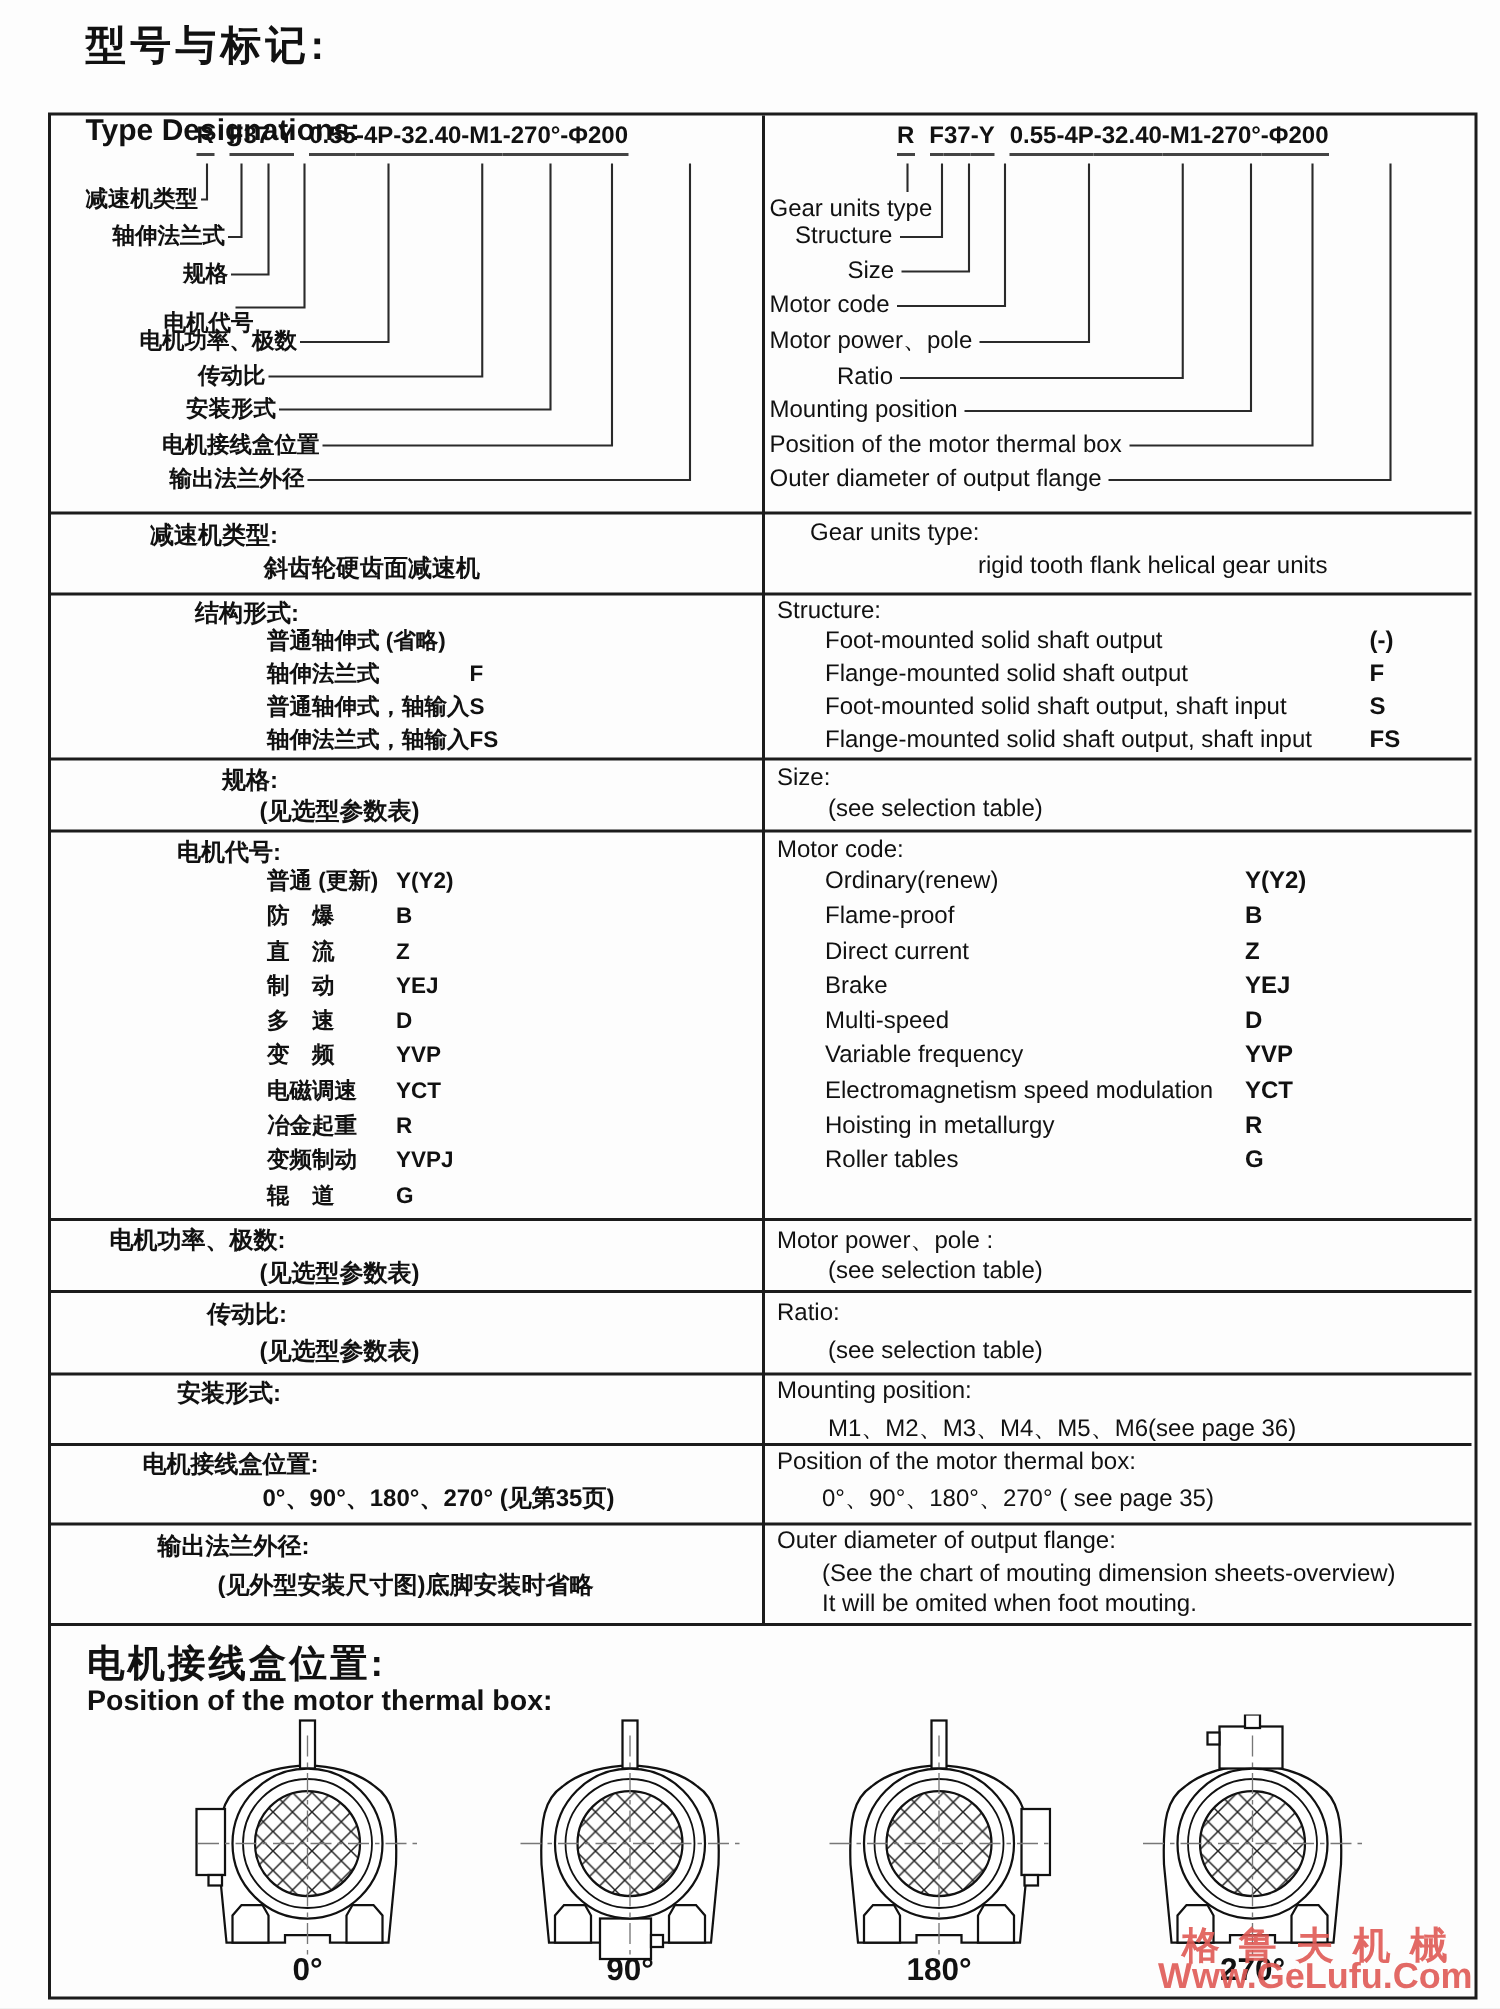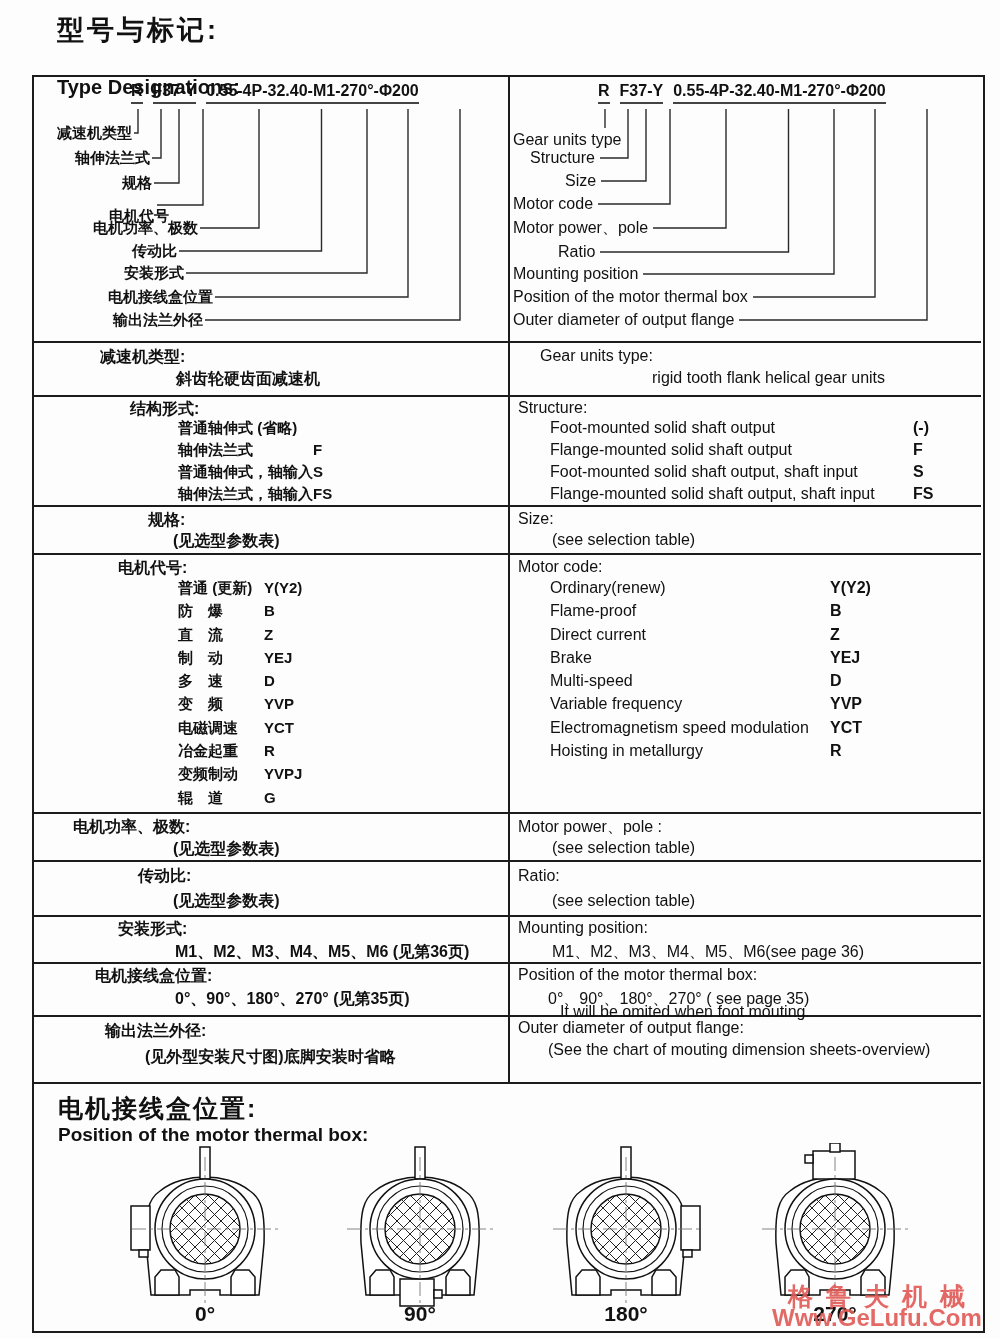--- a/index.html
+++ b/index.html
@@ -137,47 +137,47 @@
     </div>
   <div class="item-col en" id="mc-en" style="left:550px;top:576px;">
       <div class="it-row mc-row"><span class="it-name" style="width: 280px;">Ordinary(renew)</span><span class="it-code">Y(Y2)</span></div>
       <div class="it-row mc-row"><span class="it-name" style="width: 280px;">Flame-proof</span><span class="it-code">B</span></div>
       <div class="it-row mc-row"><span class="it-name" style="width: 280px;">Direct current</span><span class="it-code">Z</span></div>
       <div class="it-row mc-row"><span class="it-name" style="width: 280px;">Brake</span><span class="it-code">YEJ</span></div>
       <div class="it-row mc-row"><span class="it-name" style="width: 280px;">Multi-speed</span><span class="it-code">D</span></div>
       <div class="it-row mc-row"><span class="it-name" style="width: 280px;">Variable frequency</span><span class="it-code">YVP</span></div>
       <div class="it-row mc-row"><span class="it-name" style="width: 280px;">Electromagnetism speed modulation</span><span class="it-code">YCT</span></div>
       <div class="it-row mc-row"><span class="it-name" style="width: 280px;">Hoisting in metallurgy</span><span class="it-code">R</span></div>
+      <div class="it-row mc-row"><span class="it-name" style="width: 280px;">Roller tables</span><span class="it-code">G</span></div>
     </div>
 
   <div class="abs zh" style="left:73px;top:817px;">电机功率、极数:</div>
   <div class="abs zh" style="left:173px;top:839px;">(见选型参数表)</div>
   <div class="abs en" style="left:518px;top:817px;">Motor power、pole :</div>
   <div class="abs en" style="left:552px;top:839px;">(see selection table)</div>
 
   <div class="abs zh" style="left:138px;top:866px;">传动比:</div>
   <div class="abs zh" style="left:173px;top:891px;">(见选型参数表)</div>
   <div class="abs en" style="left:518px;top:867px;">Ratio:</div>
   <div class="abs en" style="left:552px;top:892px;">(see selection table)</div>
 
   <div class="abs zh" style="left:118px;top:919px;">安装形式:</div>
-  <div class="abs zh" style="left:175px;top:942px;">M1、M2、M3、M4、M5、M6 (见第36页)</div>
   <div class="abs en" style="left:518px;top:919px;">Mounting position:</div>
   <div class="abs en" style="left:552px;top:942px;">M1、M2、M3、M4、M5、M6(see page 36)</div>
 
   <div class="abs zh" style="left:95px;top:966px;">电机接线盒位置:</div>
   <div class="abs zh" style="left:175px;top:989px;">0°、90°、180°、270° (见第35页)</div>
   <div class="abs en" style="left:518px;top:966px;">Position of the motor thermal box:</div>
   <div class="abs en" style="left:548px;top:989px;">0°、90°、180°、270° ( see page 35)</div>
 
   <div class="abs zh" style="left:105px;top:1021px;">输出法兰外径:</div>
   <div class="abs zh" style="left:145px;top:1047px;">(见外型安装尺寸图)底脚安装时省略</div>
   <div class="abs en" style="left:518px;top:1019px;">Outer diameter of output flange:</div>
   <div class="abs en" style="left:548px;top:1041px;">(See the chart of mouting dimension sheets-overview)</div>
-  <div class="abs en" style="left:548px;top:1003px;margin-left:12px;">It will be omited when foot mouting.</div>
+  <div class="abs en" style="left:548px;top:1061px;">It will be omited when foot mouting.</div>
 
   <div class="abs sec-title-zh" style="left:58px;top:1092px;">电机接线盒位置:</div>
   <div class="abs sec-title-en" style="left:58px;top:1124px;">Position of the motor thermal box:</div>
 
   <div class="motor-fig" style="left:130px;top:1143px;"><svg width="150" height="166" viewBox="0 0 150 166">
         <defs>
           <pattern id="hp0" patternUnits="userSpaceOnUse" width="13" height="13">
             <path d="M0,0 L13,13 M13,0 L0,13" stroke="#222" stroke-width="1" fill="none"></path>
           </pattern>
         </defs>

